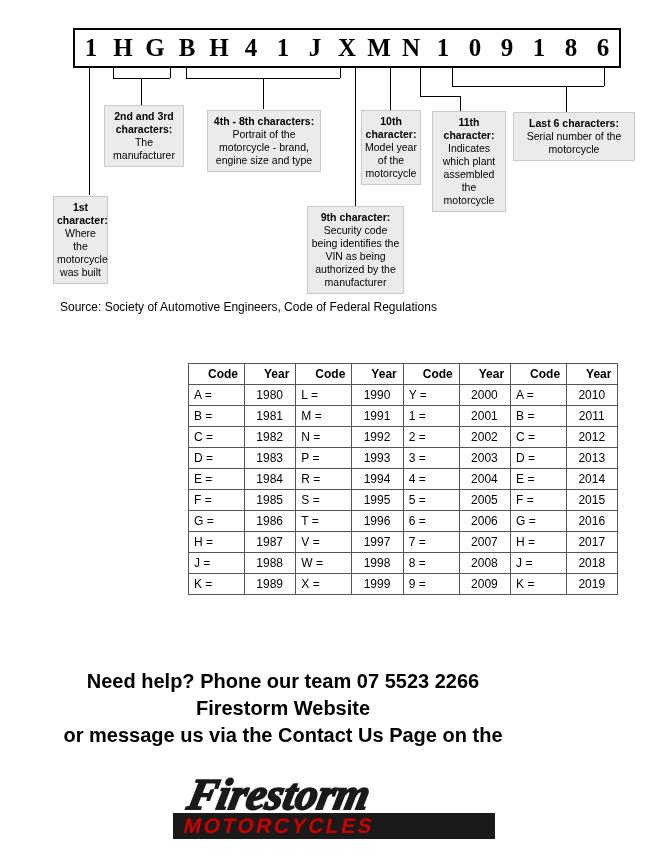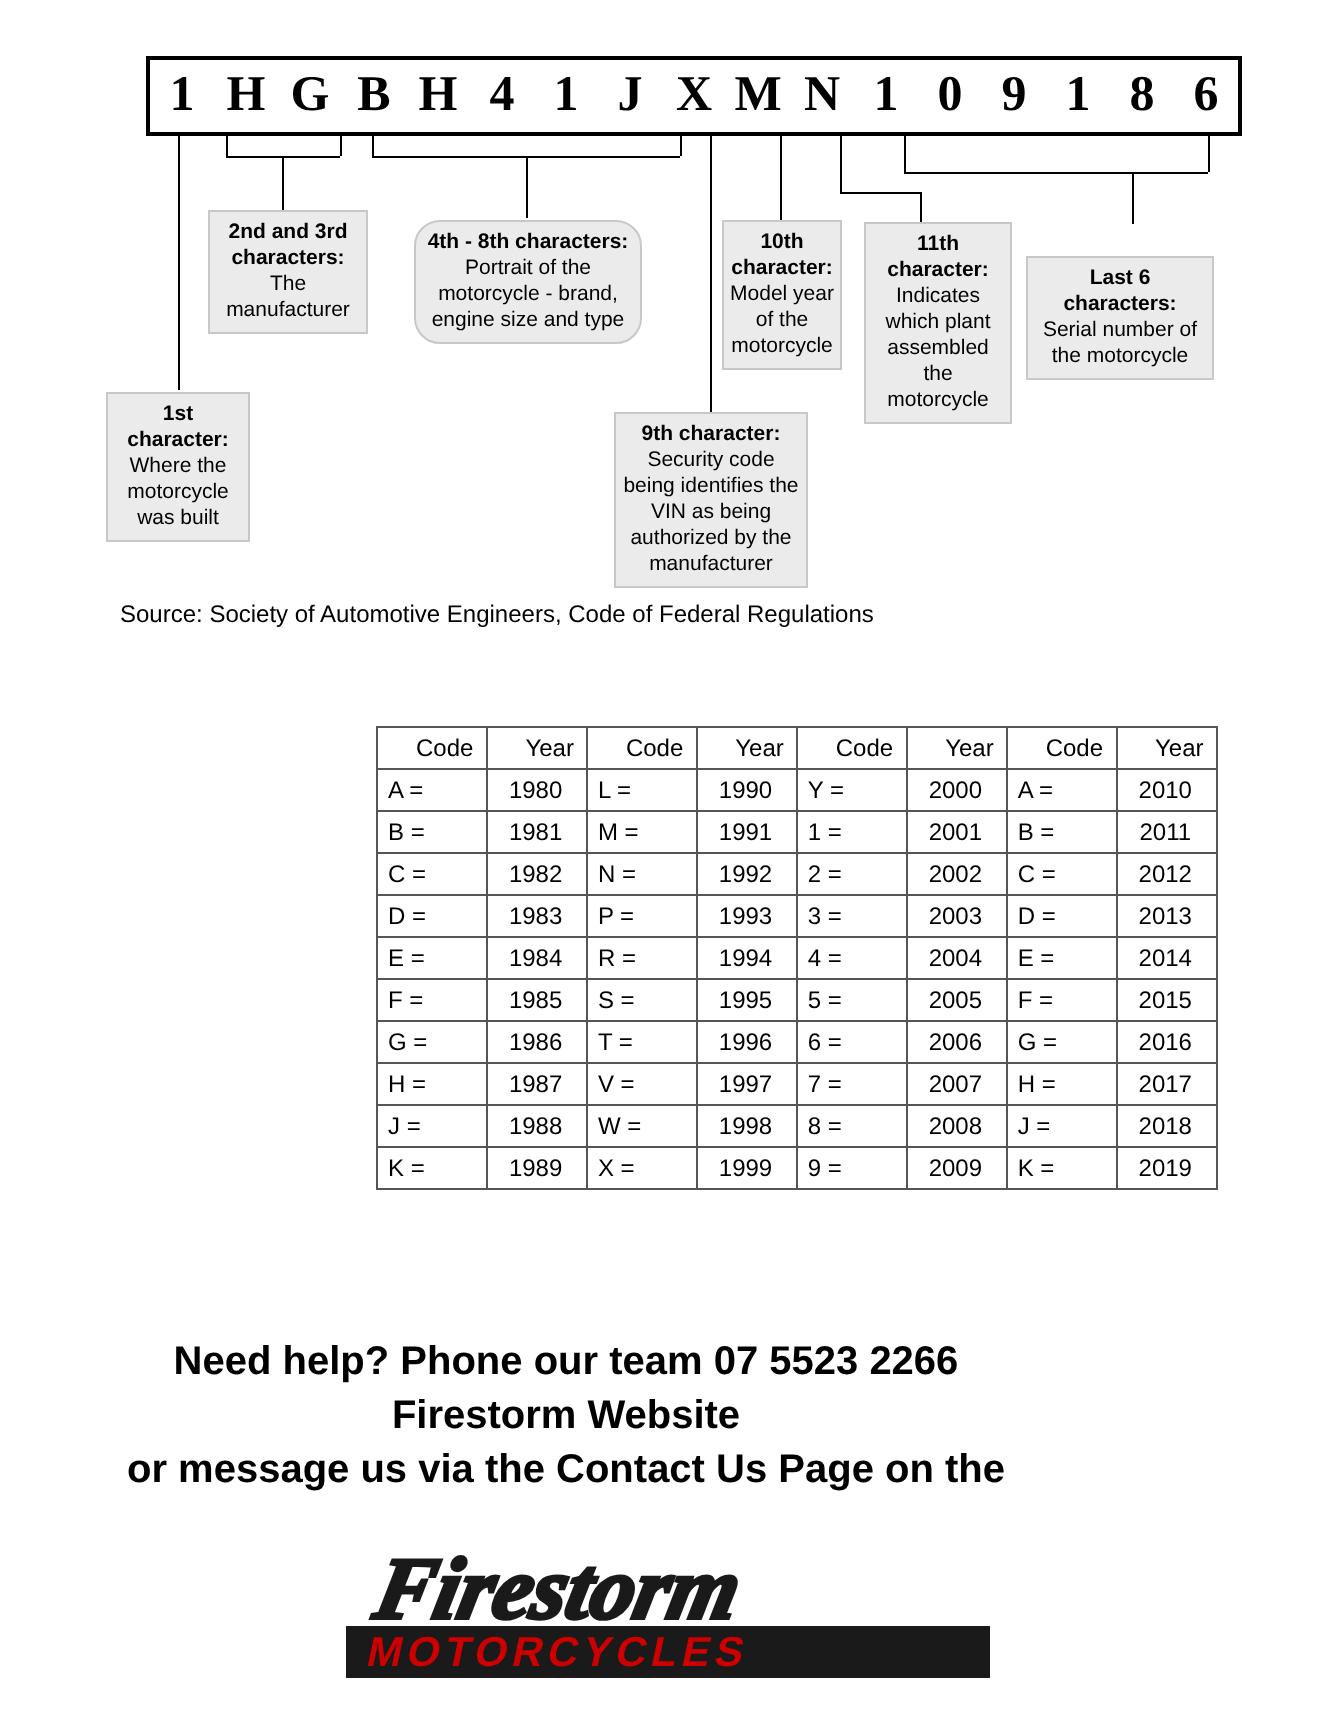--- a/index.html
+++ b/index.html
@@ -85,21 +85,21 @@
   #year-table td, #year-table th {
     border: 1px solid #555555;
     padding: 3px 6px 3px 5px;
     text-align: left;
     font-weight: normal;
     white-space: nowrap;
     height: 17px;
     box-sizing: border-box;
   }
   #year-table th {
-    font-weight: normal;
+    font-weight: bold;
     padding-left: 19px;
   }
   #year-table td.year, #year-table th.year {
     text-align: center;
   }
 
   
   #help-block {
     position: absolute;
     left: 0;
@@ -163,51 +163,51 @@
 
 <div class="hline" style="left:420px; top:96px; width:40px;"></div>
 <div class="vline" style="left:420px; top:68px; height:28px;"></div>
 <div class="vline" style="left:460px; top:96px; height:15px;"></div>
 
 <div class="hline" style="left:452px; top:86px; width:152px;"></div>
 <div class="vline" style="left:452px; top:68px; height:18px;"></div>
 <div class="vline" style="left:604px; top:68px; height:18px;"></div>
 <div class="vline" style="left:566px; top:86px; width:1px; height:26px;"></div>
 
-<div class="caption" style="left:53px; top:196px; width:72px;">
+<div class="caption" style="left:53px; top:196px; width:55px;">
   <b>1st character:</b>
   <span>Where the motorcycle was built</span>
 </div>
 
 <div class="caption" style="left:104px; top:105px; width:80px;">
   <b>2nd and 3rd characters:</b>
   <span>The manufacturer</span>
 </div>
 
-<div class="caption" style="left:207px; top:110px; width:114px;border-radius:13px;">
+<div class="caption" style="left:207px; top:110px; width:114px;">
   <b>4th - 8th characters:</b>
   <span>Portrait of the motorcycle - brand, engine size and type</span>
 </div>
 
 <div class="caption" style="left:307px; top:206px; width:97px;">
   <b>9th character:</b>
   <span>Security code being identifies the VIN as being authorized by the manufacturer</span>
 </div>
 
 <div class="caption" style="left:361px; top:110px; width:60px;">
   <b>10th character:</b>
   <span>Model year of the motorcycle</span>
 </div>
 
 <div class="caption" style="left:432px; top:111px; width:74px;">
   <b>11th character:</b>
   <span>Indicates which plant assembled the motorcycle</span>
 </div>
 
-<div class="caption" style="left:513px; top:128px; width:94px;">
+<div class="caption" style="left:513px; top:112px; width:122px;">
   <b>Last 6 characters:</b>
   <span>Serial number of the motorcycle</span>
 </div>
 
 <div id="source-note">Source:  Society of Automotive Engineers, Code of Federal Regulations</div>
 
 <table id="year-table">
   <thead>
     <tr>
       <th>Code</th>

